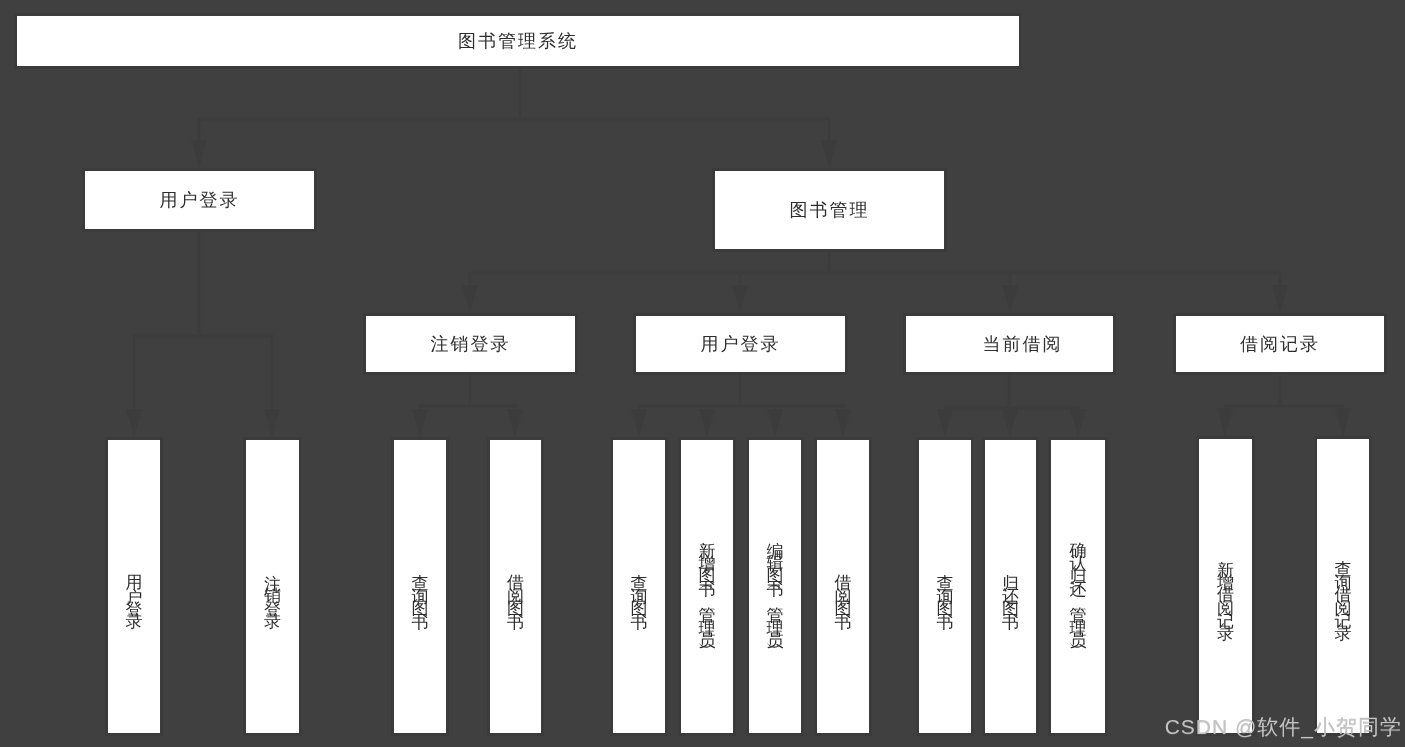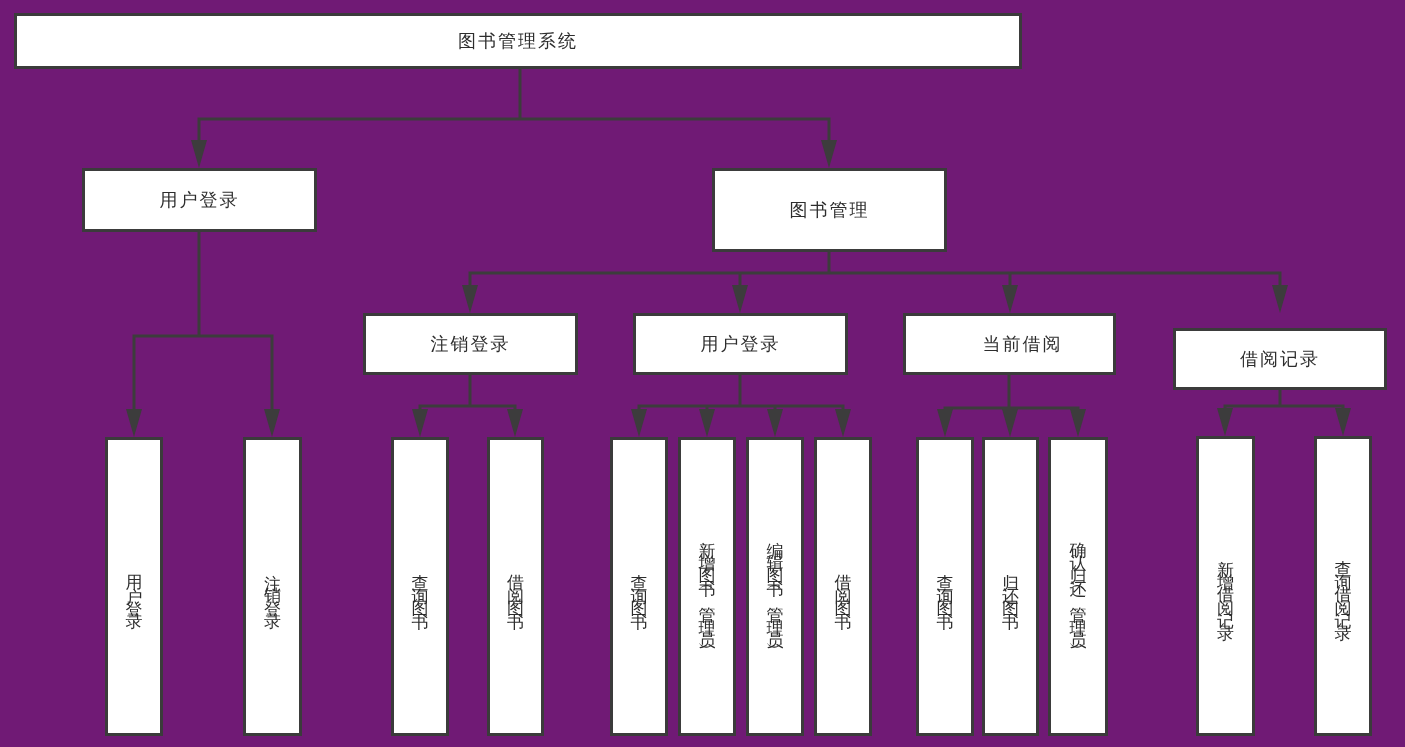--- a/index.html
+++ b/index.html
@@ -1,19 +1,19 @@
 <!DOCTYPE html>
 <html><head>
 <meta charset="utf-8">
 <style>
   html,body{margin:0;padding:0;background:#ffffff;}
   .canvas{
     position:relative;
     width:1405px;height:747px;
-    background:#701a75;
+    background:#404040;
     font-family:"Liberation Sans","DejaVu Sans",sans-serif;
     overflow:hidden;
   }
   #edges{position:absolute;left:0;top:0;}
   .node{
     position:absolute;
     box-sizing:border-box;
     border:3px solid #3b3b3b;
     background:#ffffff;
     display:flex;
@@ -90,21 +90,21 @@
       </div>
       <div class="node" style="left: 363px; top: 313px; width: 215px; height: 62px;">
         <span class="node-label">注销登录</span>
       </div>
       <div class="node" style="left: 633px; top: 313px; width: 215px; height: 62px;">
         <span class="node-label">用户登录</span>
       </div>
       <div class="node" style="left: 903px; top: 313px; width: 213px; height: 62px; padding-left: 26px;">
         <span class="node-label">当前借阅</span>
       </div>
-      <div class="node" style="left: 1173px; top: 313px; width: 214px; height: 62px; margin-top: 15px;">
+      <div class="node" style="left: 1173px; top: 313px; width: 214px; height: 62px;">
         <span class="node-label">借阅记录</span>
       </div>
       <div class="node vertical" style="left: 105px; top: 437px; width: 58px; height: 299px;">
         <span class="node-label">用户登录</span>
       </div>
       <div class="node vertical" style="left: 243px; top: 437px; width: 59px; height: 299px;">
         <span class="node-label">注销登录</span>
       </div>
       <div class="node vertical" style="left: 391px; top: 437px; width: 58px; height: 299px;">
         <span class="node-label">查询图书</span>
@@ -133,13 +133,14 @@
       <div class="node vertical" style="left: 1048px; top: 437px; width: 60px; height: 299px;">
         <span class="node-label">确认归还（管理员）</span>
       </div>
       <div class="node vertical" style="left: 1196px; top: 436px; width: 59px; height: 300px;">
         <span class="node-label">新增借阅记录</span>
       </div>
       <div class="node vertical" style="left: 1314px; top: 436px; width: 58px; height: 300px;">
         <span class="node-label">查询借阅记录</span>
       </div>
     </div>
+  <div class="watermark">CSDN @软件_小贺同学</div>
 </div>
 
 </body></html>

